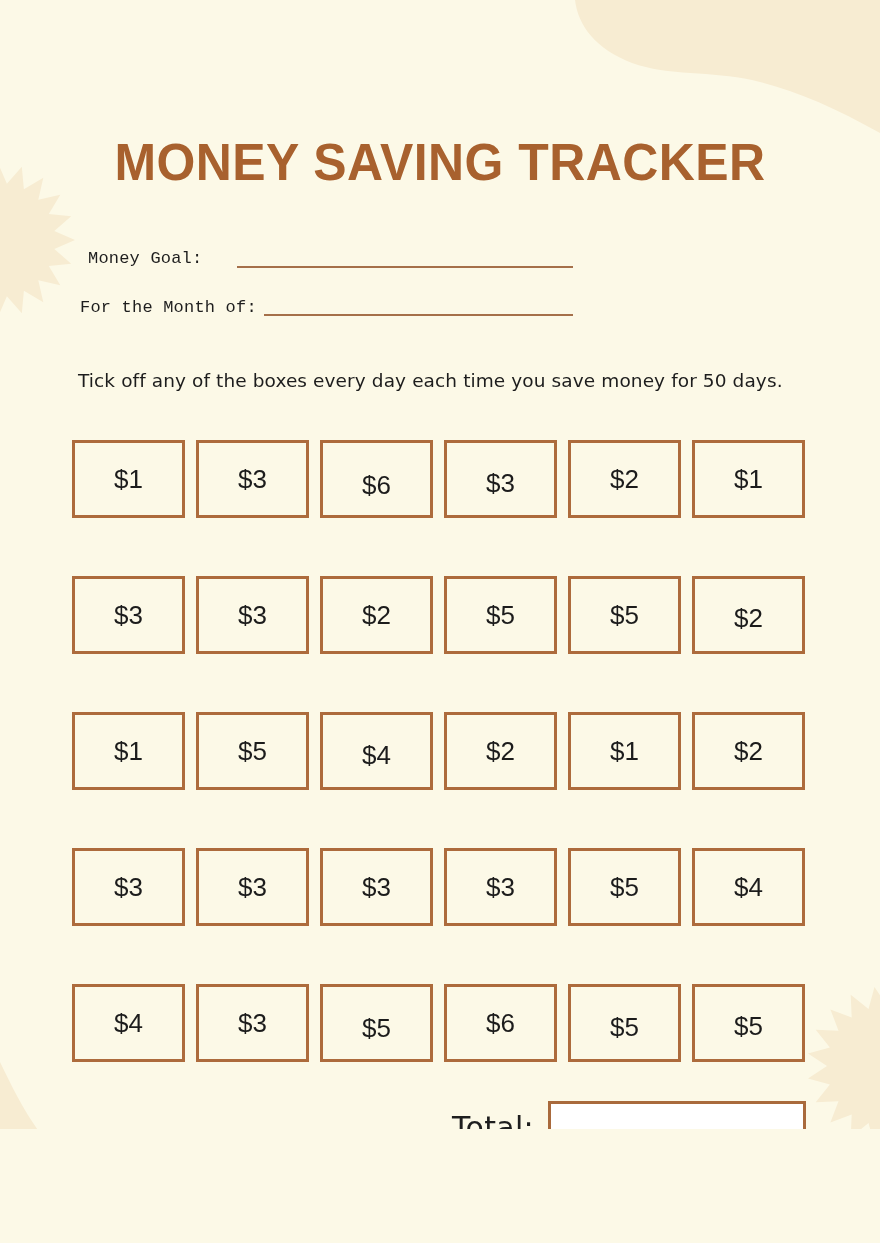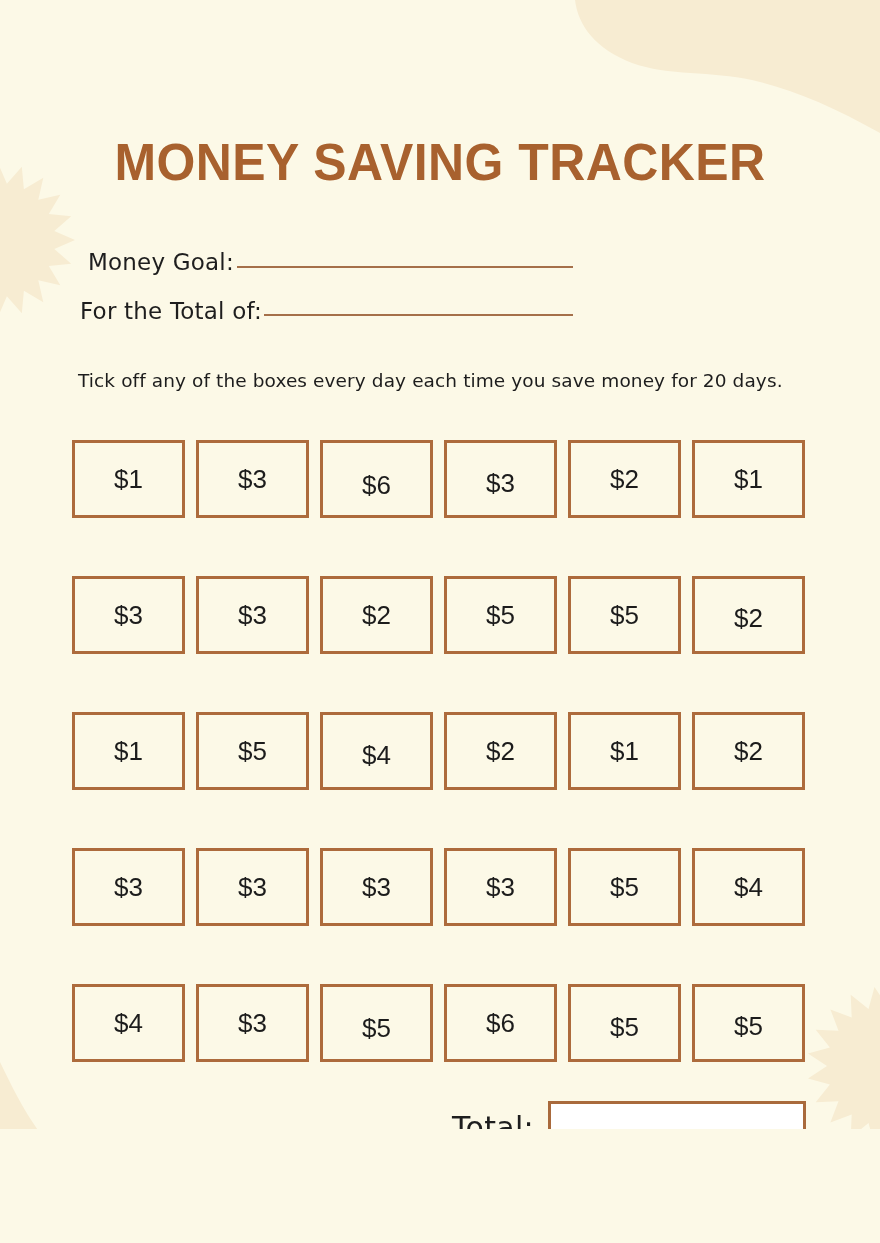--- a/index.html
+++ b/index.html
@@ -21,21 +21,21 @@
     position:absolute;left:0;right:0;top:132px;
     text-align:center;
     font-family:"Liberation Sans",sans-serif;
     font-size:52px;font-weight:600;letter-spacing:.5px;
     color:#A8612E;
     transform:scaleX(.96);transform-origin:center;
     white-space:nowrap;
   }
   .field-label{
     position:absolute;
-    font-size:23px;color:#1E1E1E;letter-spacing:.2px;
+    font-size:17px;color:#1E1E1E;letter-spacing:.2px;font-family:Liberation Mono, monospace;
   }
   .field-line{
     position:absolute;height:0;
     border-top:2px solid #A5704A;
   }
   .goal-label{left:88px;top:249px;}
   .goal-line{left:237px;top:266px;width:336px;}
   .month-label{left:80px;top:298px;}
   .month-line{left:264px;top:314px;width:309px;}
   .instruction{
@@ -88,24 +88,24 @@
     <path fill="#F7ECD2" d="M0,1062 C24,1112 46,1152 86,1176 C126,1197 176,1192 220,1200 C260,1207 288,1224 303,1243 L0,1243 Z"></path>
     <polygon fill="#F7ECD2" points="75.0,240.0 54.3,248.9 71.2,263.8 48.8,265.9 60.3,285.3 38.3,280.3 43.3,302.3 23.9,290.8 21.8,313.2 6.9,296.3 -2.0,317.0 -10.9,296.3 -25.8,313.2 -27.9,290.8 -47.3,302.3 -42.3,280.3 -64.3,285.3 -52.8,265.9 -75.2,263.8 -58.3,248.9 -79.0,240.0 -58.3,231.1 -75.2,216.2 -52.8,214.1 -64.3,194.7 -42.3,199.7 -47.3,177.7 -27.9,189.2 -25.8,166.8 -10.9,183.7 -2.0,163.0 6.9,183.7 21.8,166.8 23.9,189.2 43.3,177.7 38.3,199.7 60.3,194.7 48.8,214.1 71.2,216.2 54.3,231.1"></polygon>
     <polygon fill="#F7ECD2" points="966.0,1078.5 944.1,1084.5 958.3,1102.3 935.5,1101.3 943.6,1122.6 922.3,1114.5 923.3,1137.3 905.5,1123.1 899.5,1145.0 887.0,1126.0 874.5,1145.0 868.5,1123.1 850.7,1137.3 851.7,1114.5 830.4,1122.6 838.5,1101.3 815.7,1102.3 829.9,1084.5 808.0,1078.5 827.0,1066.0 808.0,1053.5 829.9,1047.5 815.7,1029.7 838.5,1030.7 830.4,1009.4 851.7,1017.5 850.7,994.7 868.5,1008.9 874.5,987.0 887.0,1006.0 899.5,987.0 905.5,1008.9 923.3,994.7 922.3,1017.5 943.6,1009.4 935.5,1030.7 958.3,1029.7 944.1,1047.5 966.0,1053.5 947.0,1066.0"></polygon>
   </svg>
 
   <div class="page-title">MONEY SAVING TRACKER</div>
 
   <div class="field-label goal-label">Money Goal:</div>
   <div class="field-line goal-line"></div>
 
-  <div class="field-label month-label">For the Total of:</div>
+  <div class="field-label month-label">For the Month of:</div>
   <div class="field-line month-line"></div>
 
-  <div class="instruction">Tick off any of the boxes every day each time you save money for 20 days.</div>
+  <div class="instruction">Tick off any of the boxes every day each time you save money for 50 days.</div>
 
   <div class="grid" id="savings-grid">
       <div class="money-box">$1</div>
       <div class="money-box">$3</div>
       <div class="money-box">$6</div>
       <div class="money-box">$3</div>
       <div class="money-box">$2</div>
       <div class="money-box">$1</div>
       <div class="money-box">$3</div>
       <div class="money-box">$3</div>

